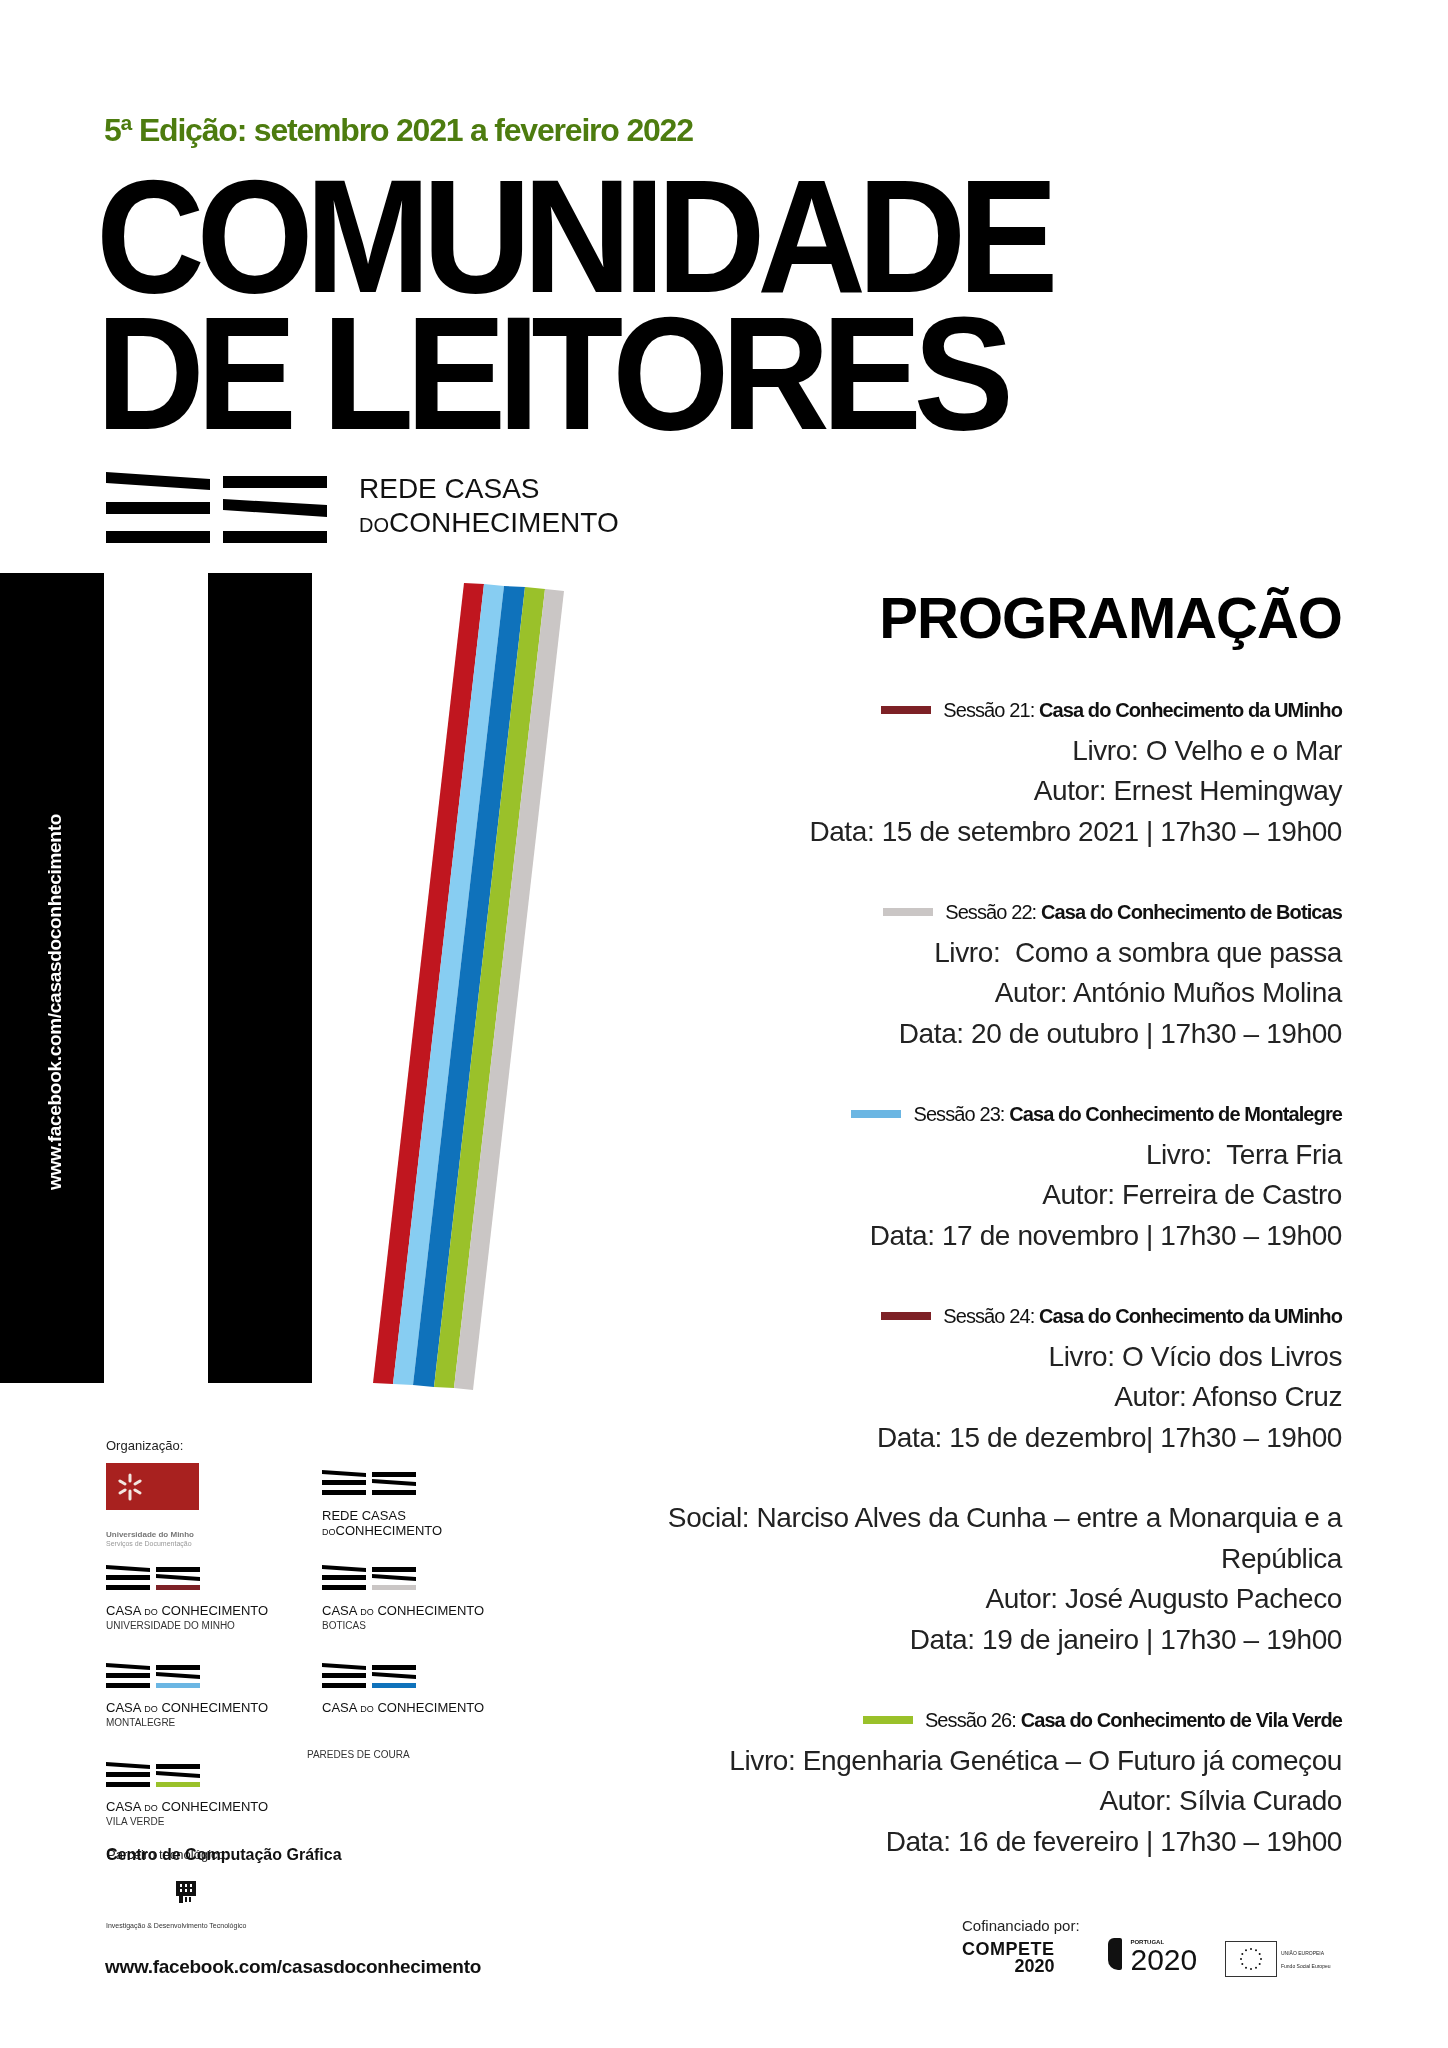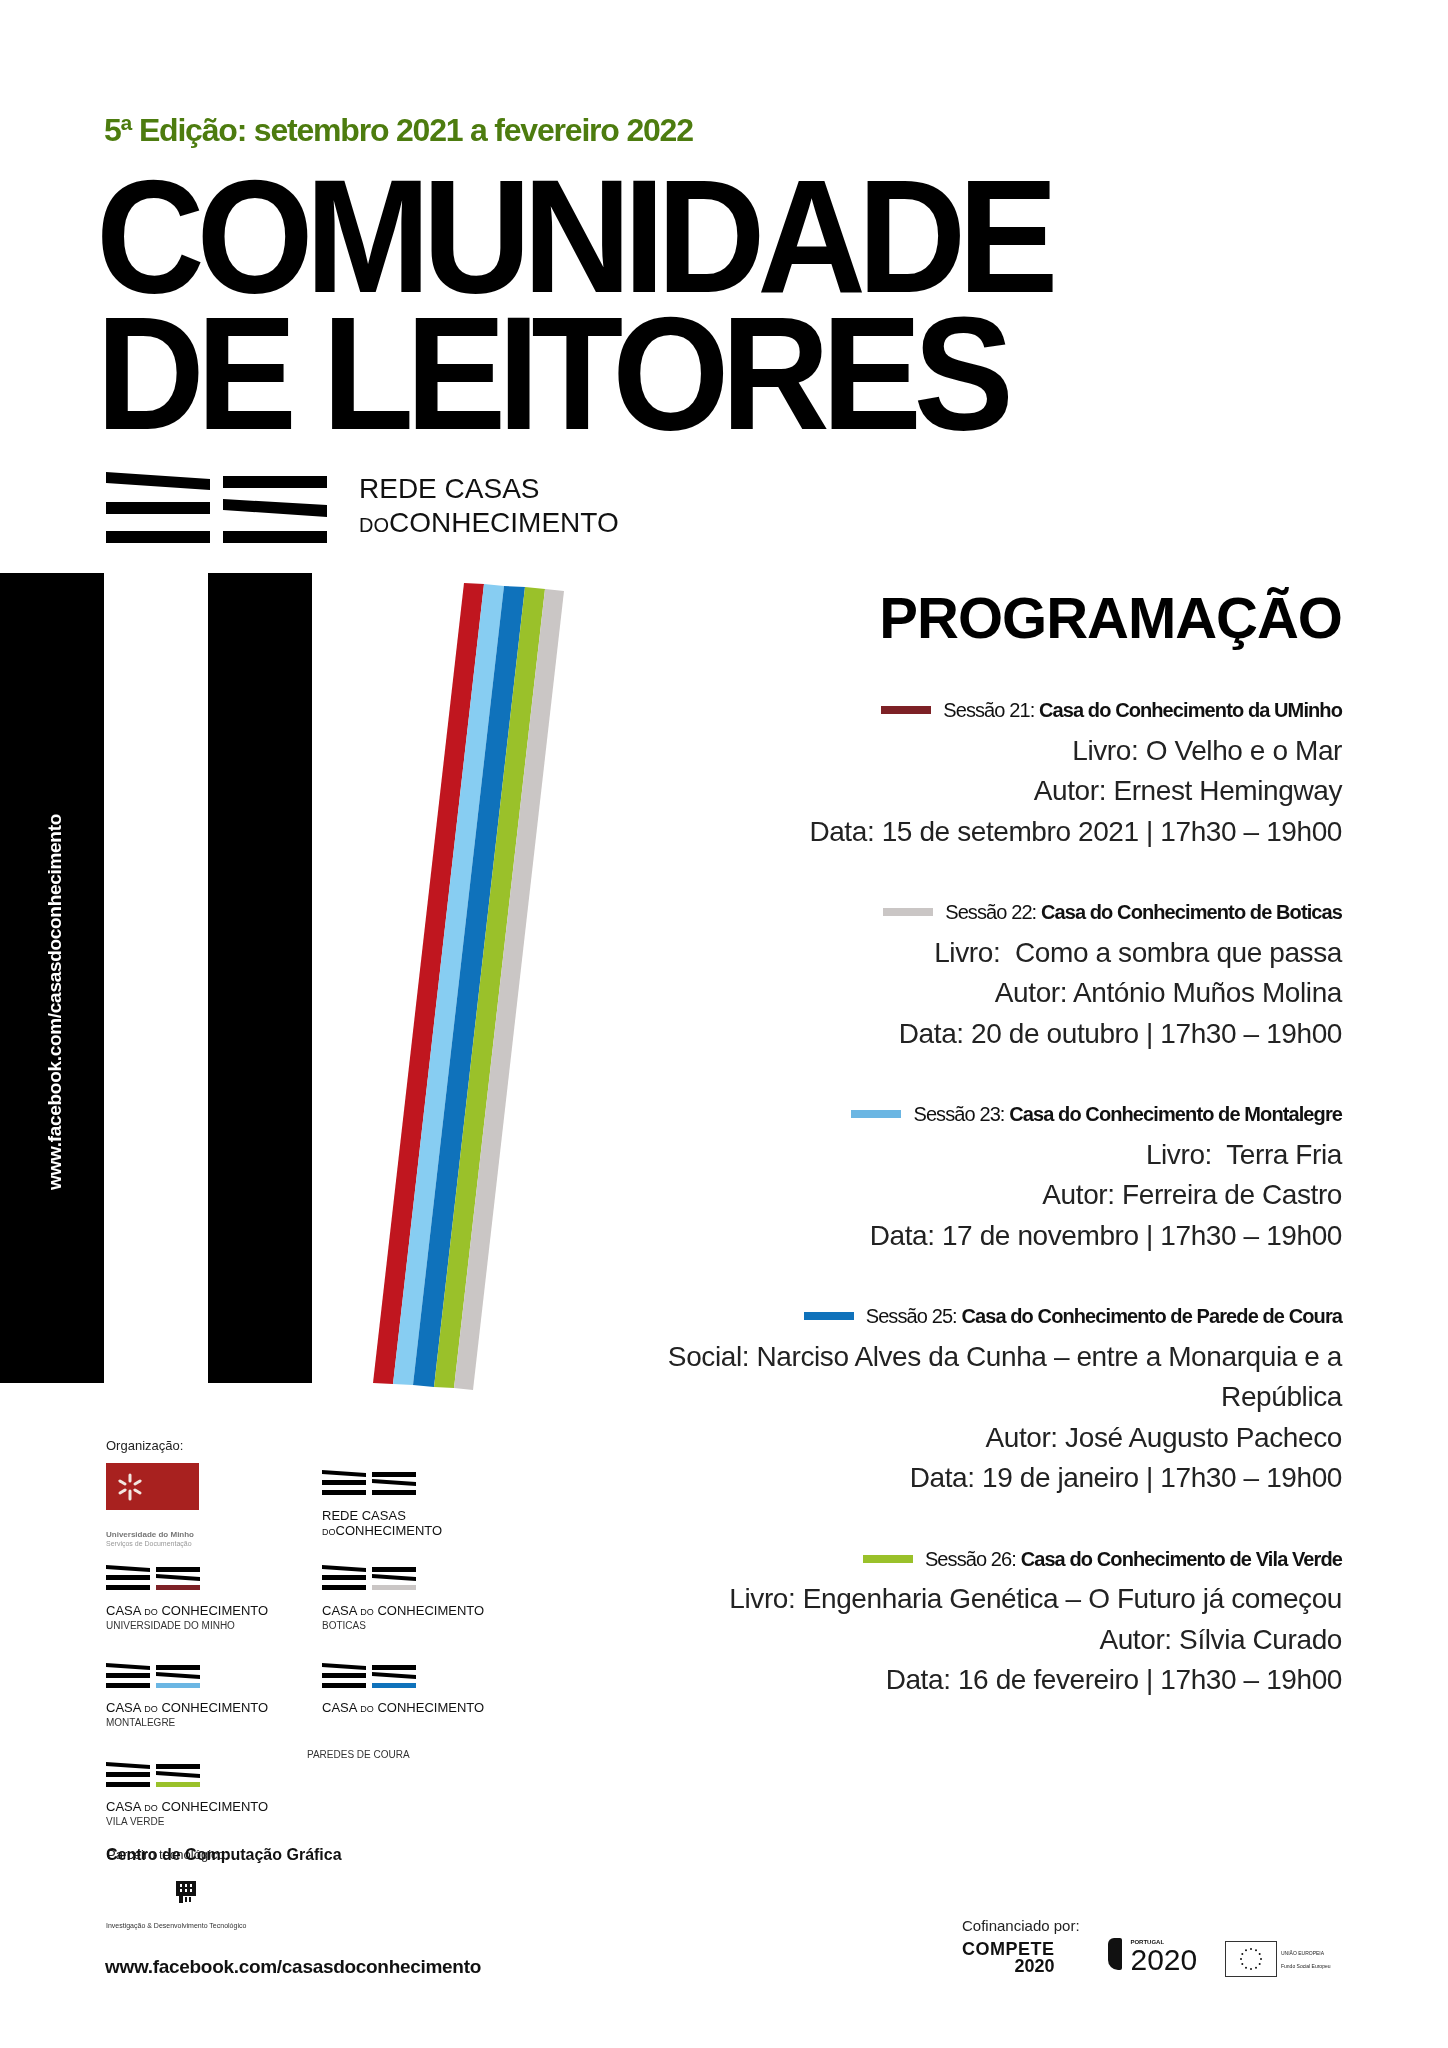--- a/index.html
+++ b/index.html
@@ -141,21 +141,26 @@
     <div class="line">Autor: António Muños Molina</div>
     <div class="line">Data: 20 de outubro | 17h30 – 19h00</div>
   </div>
   <div class="session">
     <div class="heading"><span class="swatch" style="background:#6bb6e3"></span><span class="num">Sessão 23:</span> <span class="place">Casa do Conhecimento de Montalegre</span></div>
     <div class="line" style="white-space:pre">Livro:  Terra Fria</div>
     <div class="line">Autor: Ferreira de Castro</div>
     <div class="line">Data: 17 de novembro | 17h30 – 19h00</div>
   </div>
   <div class="session">
-    <div class="heading"><span class="swatch" style="background:#0f72bb"></span><span class="num">Sessão 25:</span> <span class="place">Casa do Conhecimento de Parede de Coura</span></div>
+    <div class="heading"><span class="swatch" style="background:#7d2126"></span><span class="num">Sessão 24:</span> <span class="place">Casa do Conhecimento da UMinho</span></div>
+    <div class="line">Livro: O Vício dos Livros</div>
+    <div class="line">Autor: Afonso Cruz</div>
+    <div class="line">Data: 15 de dezembro| 17h30 – 19h00</div>
+  </div>
+  <div class="session">
     <div class="line">Social: Narciso Alves da Cunha – entre a Monarquia e a</div>
     <div class="line">República</div>
     <div class="line">Autor: José Augusto Pacheco</div>
     <div class="line">Data: 19 de janeiro | 17h30 – 19h00</div>
   </div>
   <div class="session">
     <div class="heading"><span class="swatch" style="background:#9ac12a"></span><span class="num">Sessão 26:</span> <span class="place">Casa do Conhecimento de Vila Verde</span></div>
     <div class="line">Livro: Engenharia Genética – O Futuro já começou</div>
     <div class="line">Autor: Sílvia Curado</div>
     <div class="line">Data: 16 de fevereiro | 17h30 – 19h00</div>

